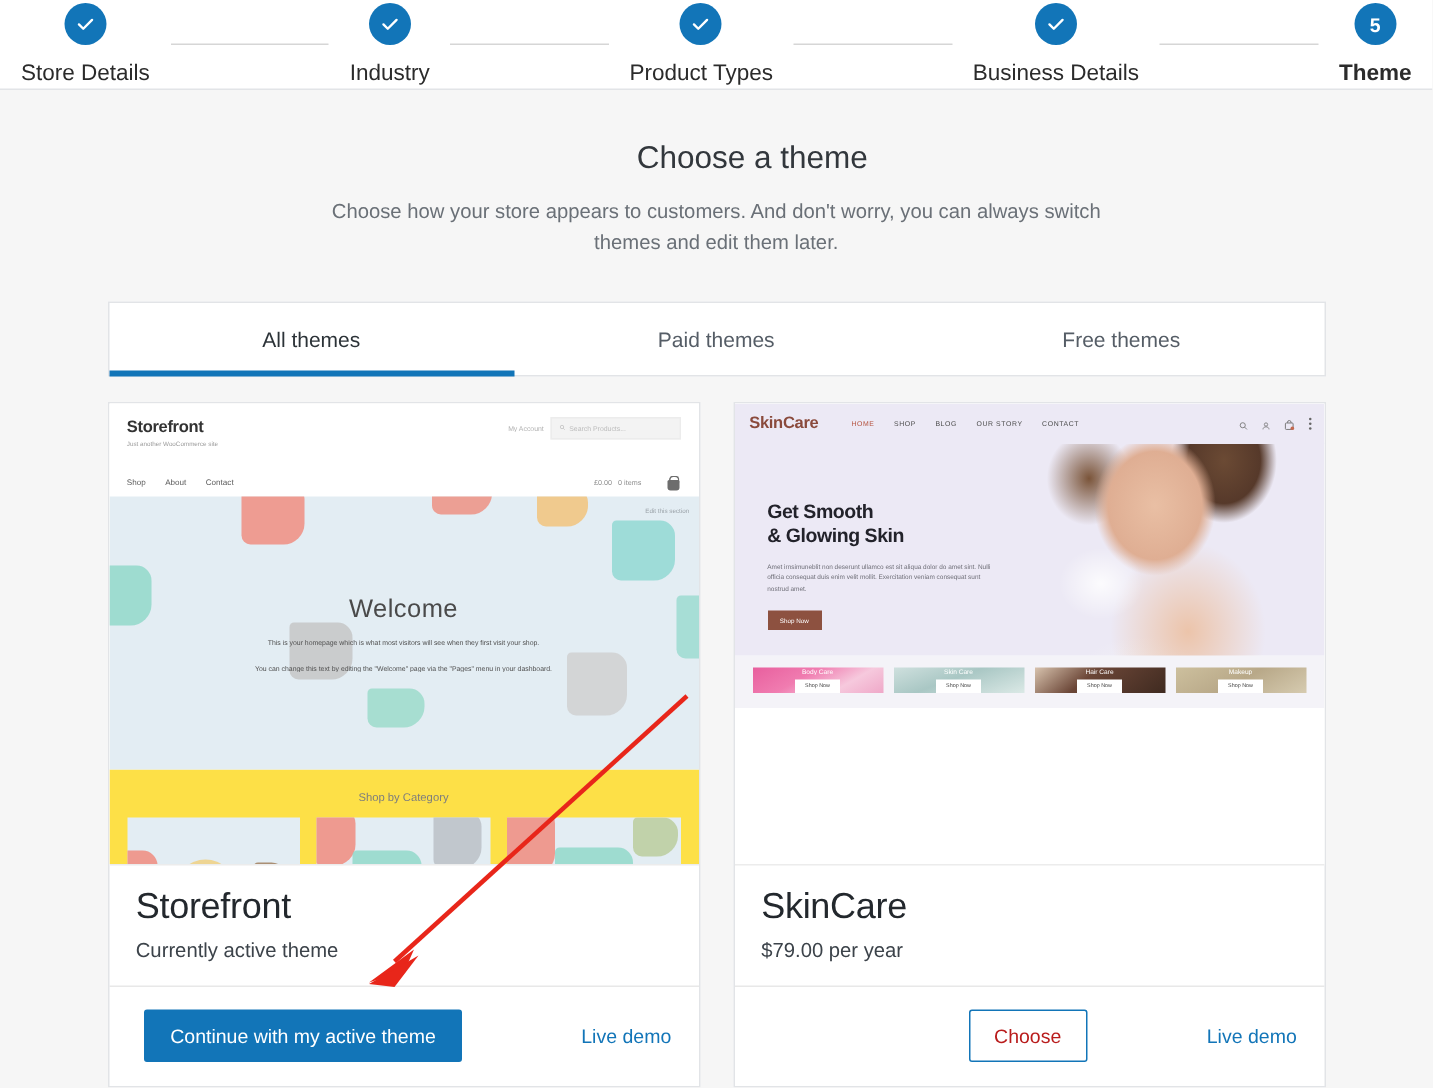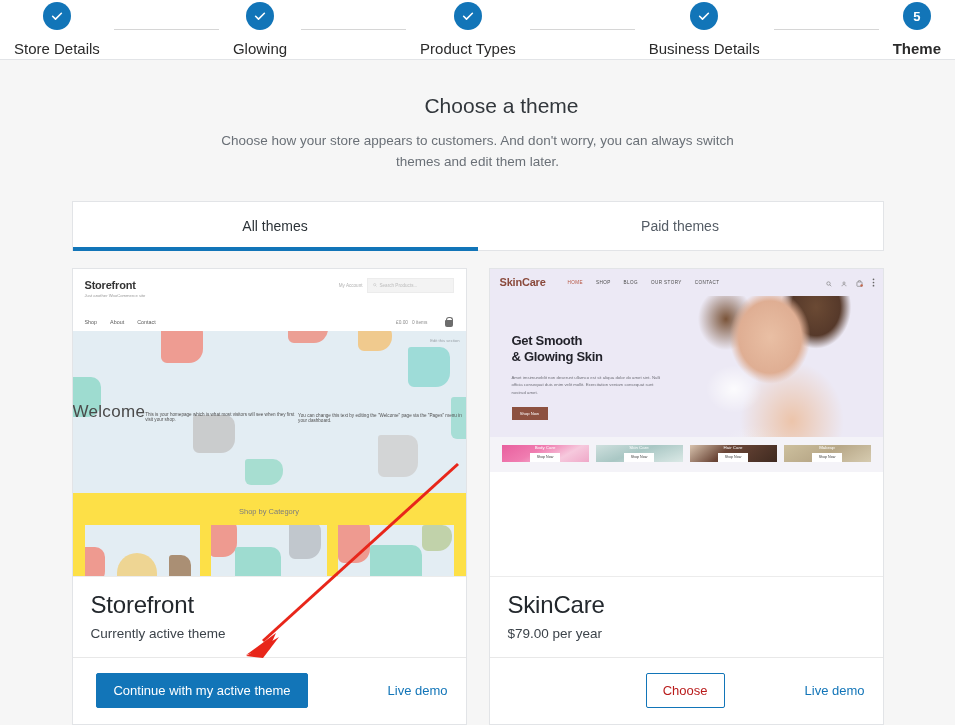--- a/index.html
+++ b/index.html
@@ -263,25 +263,25 @@
     position: absolute;
     top: -3px;
     left: 1.6px;
     width: 4.8px;
     height: 4px;
     border: 1.1px solid #6d6d6d;
     border-bottom: none;
     border-radius: 3px 3px 0 0;
   }
   .sf-hero {
-    height: 162px;
+    height: 182px;
     background: #e3edf3;
     position: relative;
     display: flex;
-    flex-direction: row;
+    flex-direction: column;
     align-items: center;
     justify-content: center;
     overflow: hidden;
   }
   .sf-hero-title {
     font-size: 17px;
     color: #4a4a4a;
     font-weight: normal;
     letter-spacing: 0.3px;
     z-index: 2;
@@ -479,21 +479,21 @@
     <span class="step-label">Store Details</span>
   </div>
   <div class="step-connector"></div>
 
   <div class="step">
     <span class="step-badge">
       <svg width="14" height="14" viewBox="0 0 16 16">
           <path d="M3 8.3 L6.3 11.6 L13 4.9" stroke="#fff" stroke-width="1.8" fill="none" stroke-linecap="round" stroke-linejoin="round"></path>
         </svg>
     </span>
-    <span class="step-label">Glowing</span>
+    <span class="step-label">Industry</span>
   </div>
   <div class="step-connector"></div>
 
   <div class="step">
     <span class="step-badge">
       <svg width="14" height="14" viewBox="0 0 16 16">
           <path d="M3 8.3 L6.3 11.6 L13 4.9" stroke="#fff" stroke-width="1.8" fill="none" stroke-linecap="round" stroke-linejoin="round"></path>
         </svg>
     </span>
     <span class="step-label">Product Types</span>
@@ -521,20 +521,23 @@
   <h1 class="page-title">Choose a theme</h1>
   <p class="page-sub">Choose how your store appears to customers. And don't worry, you can always switch themes and edit them later.</p>
 </div>
 
 <div class="tabs">
   <div class="tab active">
     <span>All themes</span>
   </div>
   <div class="tab">
     <span>Paid themes</span>
+  </div>
+  <div class="tab">
+    <span>Free themes</span>
   </div>
 </div>
 
 <div class="cards">
 
   <div class="card">
     <div class="card-preview">
 
       <div class="sf-head">
         <div class="sf-brand">Storefront</div>

